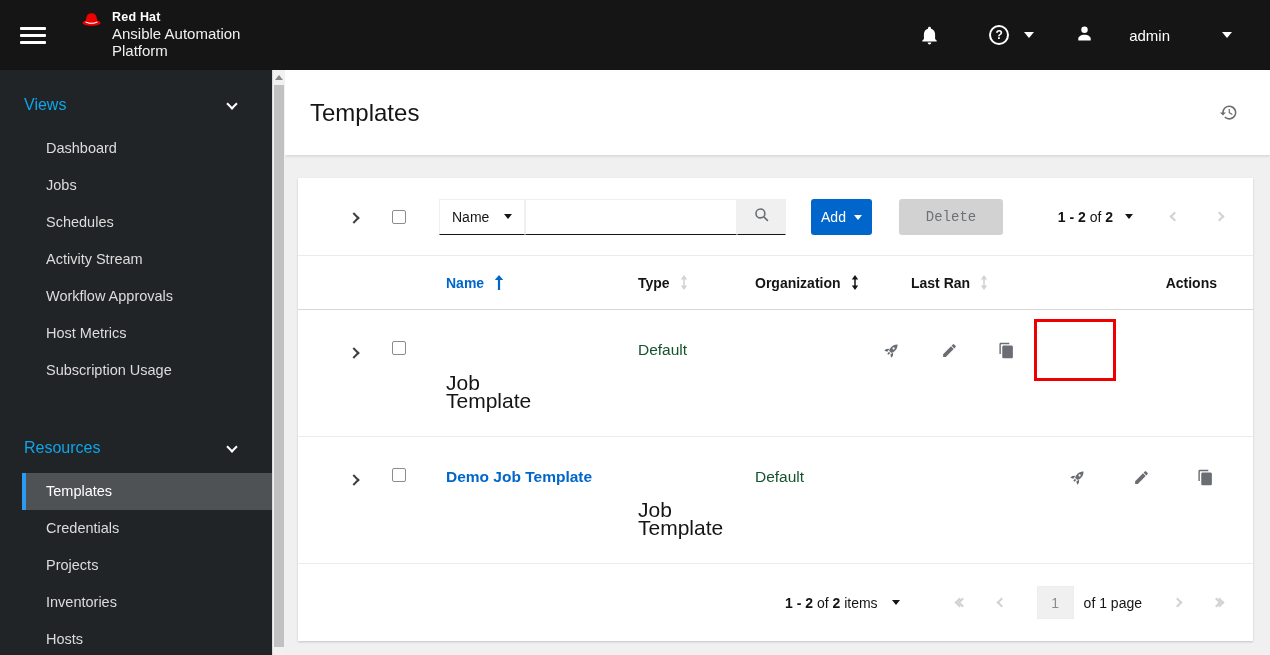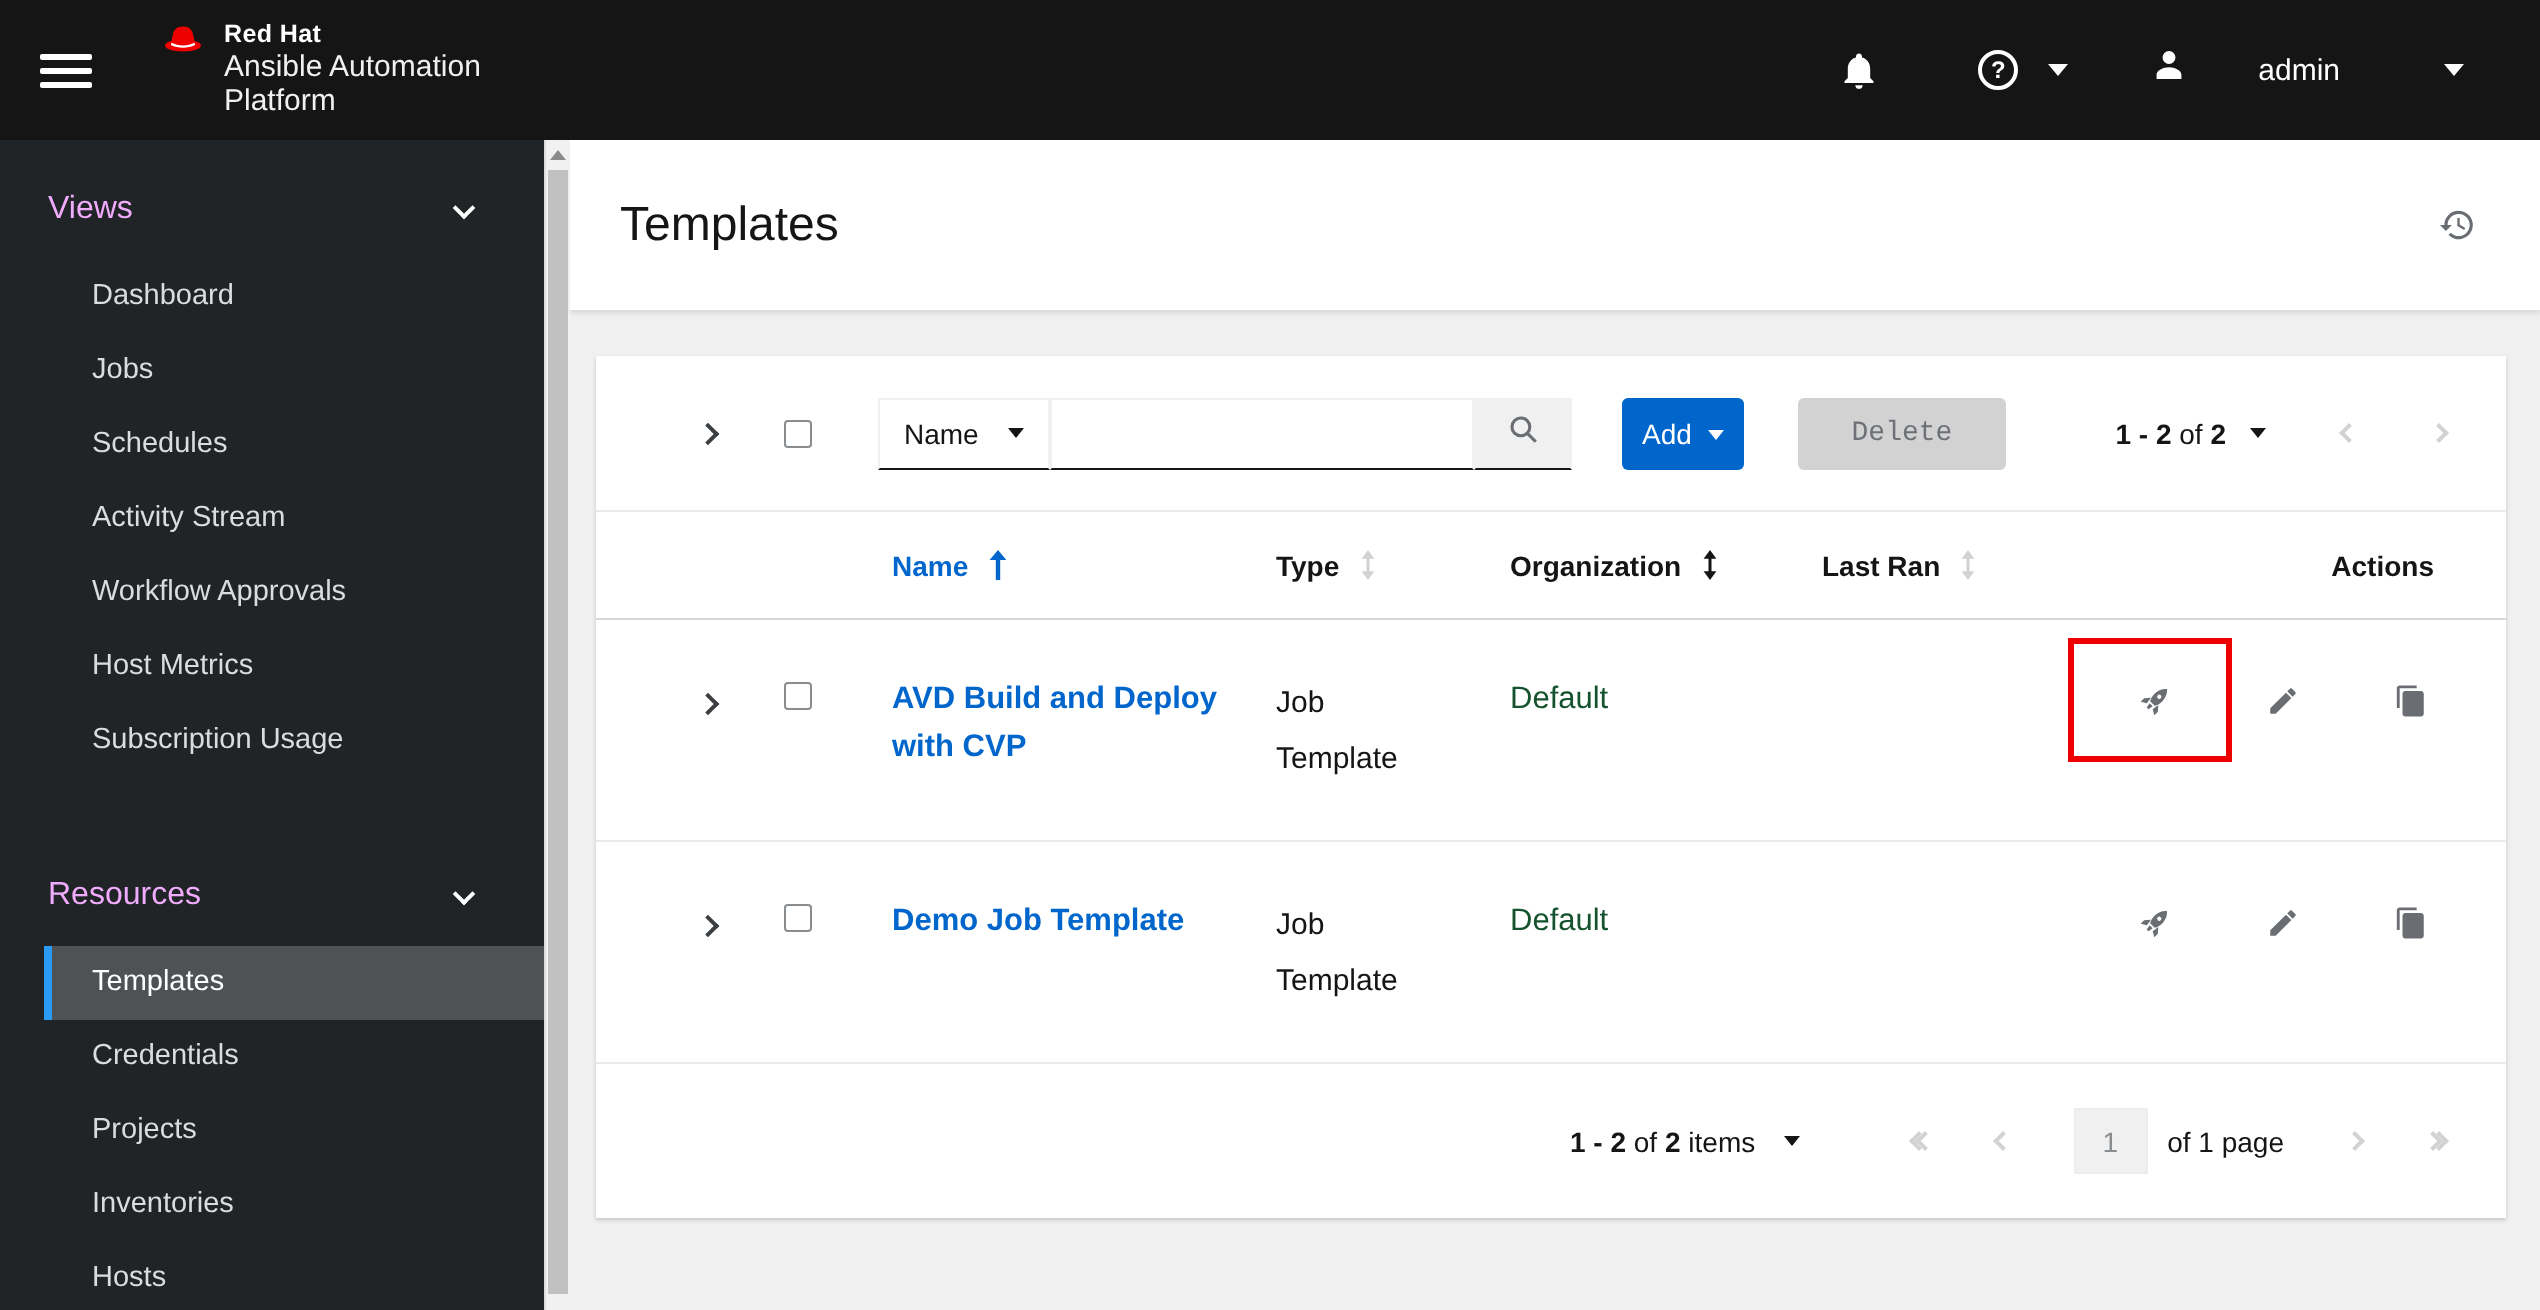--- a/index.html
+++ b/index.html
@@ -30,21 +30,21 @@
   .user-group { display:flex; align-items:center; cursor:pointer;gap:24px; }
   .user-name { color:#fff; font-size:15px; margin-left:10px; }
   .user-group .caret { margin-left:28px; }
 
   
   .sidebar { position:absolute; top:70px; left:0; width:272px; bottom:0;
     background:#212427; z-index:20; }
   .nav-group { padding-top:16px; }
   .nav-group + .nav-group { margin-top:24px; }
   .group-head { display:flex; align-items:center; justify-content:space-between;
-    padding:10px 36px 10px 24px; font-size:16px; color:#f0abfc; cursor:pointer; }
+    padding:10px 36px 10px 24px; font-size:16px; color:#0ea5e9; cursor:pointer; }
   .chev { display:inline-block; width:8px; height:8px;
     border-right:2px solid currentColor; border-bottom:2px solid currentColor; }
   .chev.down  { transform:rotate(45deg); }
   .chev.right { transform:rotate(-45deg); }
   .chev.left  { transform:rotate(135deg); }
   .group-head .chev { color:#fff; margin-top:-3px; }
   .nav-list { margin-top:6px; }
   .nav-item { margin-left:22px; border-left:4px solid transparent;
     padding:9px 8px 9px 20px; font-size:14.5px; color:#dcdcdc;
     cursor:pointer; line-height:19px; }
@@ -115,21 +115,21 @@
   .sort-icon { color:#d2d2d2; display:flex; }
   .sort-icon.dark { color:#151515; }
   .sort-up { color:#0066cc; display:flex; }
 
   .trow { position:relative; border-bottom:1px solid #ebebeb;
     padding-top:28px; padding-bottom:26px; align-items:start; }
   .row-chev { color:#3c3f42; cursor:pointer; padding-left:6px; margin-top:5px; }
   .trow .cb { margin-top:3px; }
   .cell-name a { display:block; width:165px; color:#0066cc; font-weight:700;
     font-size:15.5px; line-height:24px; text-decoration:none; word-break:break-all; cursor:pointer; }
-  .cell-type { width:86px; font-size:15px; line-height:28px; color:#151515; }
+  .cell-type { width:86px; font-size:21px; line-height:18px; color:#151515;margin-top:36px; }
   .cell-org a { color:#14532d; font-size:15.5px; line-height:24px;
     text-decoration:none; cursor:pointer; }
   .cell-actions { display:flex; justify-content:flex-end; gap:40px;
     padding-right:36px; }
   .icon-btn { width:24px; height:24px; display:flex; align-items:center;
     justify-content:center; cursor:pointer; background:none; border:none; padding:0; }
   .highlight-box { position:absolute; left:736px; top:9px; width:82px; height:62px;
     border:3px solid #ee0000; pointer-events:none; z-index:5; }
 
   
@@ -314,23 +314,20 @@
         </span>
       </div>
       <div class="th th-actions">
         <span>Actions</span>
       </div>
     </div>
 
     <div class="tgrid trow">
       <div class="row-chev"><span class="chev right"></span></div>
       <input type="checkbox" class="cb" style="">
-      <div class="cell-name">
-        <a>AVD Build and Deploy with CVP</a>
-      </div>
       <div class="cell-type">Job Template</div>
       <div class="cell-org">
         <a>Default</a>
       </div>
       <div class="cell-lastran"></div>
       <div class="cell-actions">
         <button class="icon-btn">
           <svg viewBox="0 0 24 24" width="19" height="19" fill="#6a6e73">
               <g transform="rotate(45 12 12)">
             <path d="M12 1.3c2.3 1.9 3.4 4.8 3.4 7.7 0 1.9-.45 3.8-1.35 5.3H9.95C9.05 12.8 8.6 10.9 8.6 9c0-2.9 1.1-5.8 3.4-7.7z"></path>

